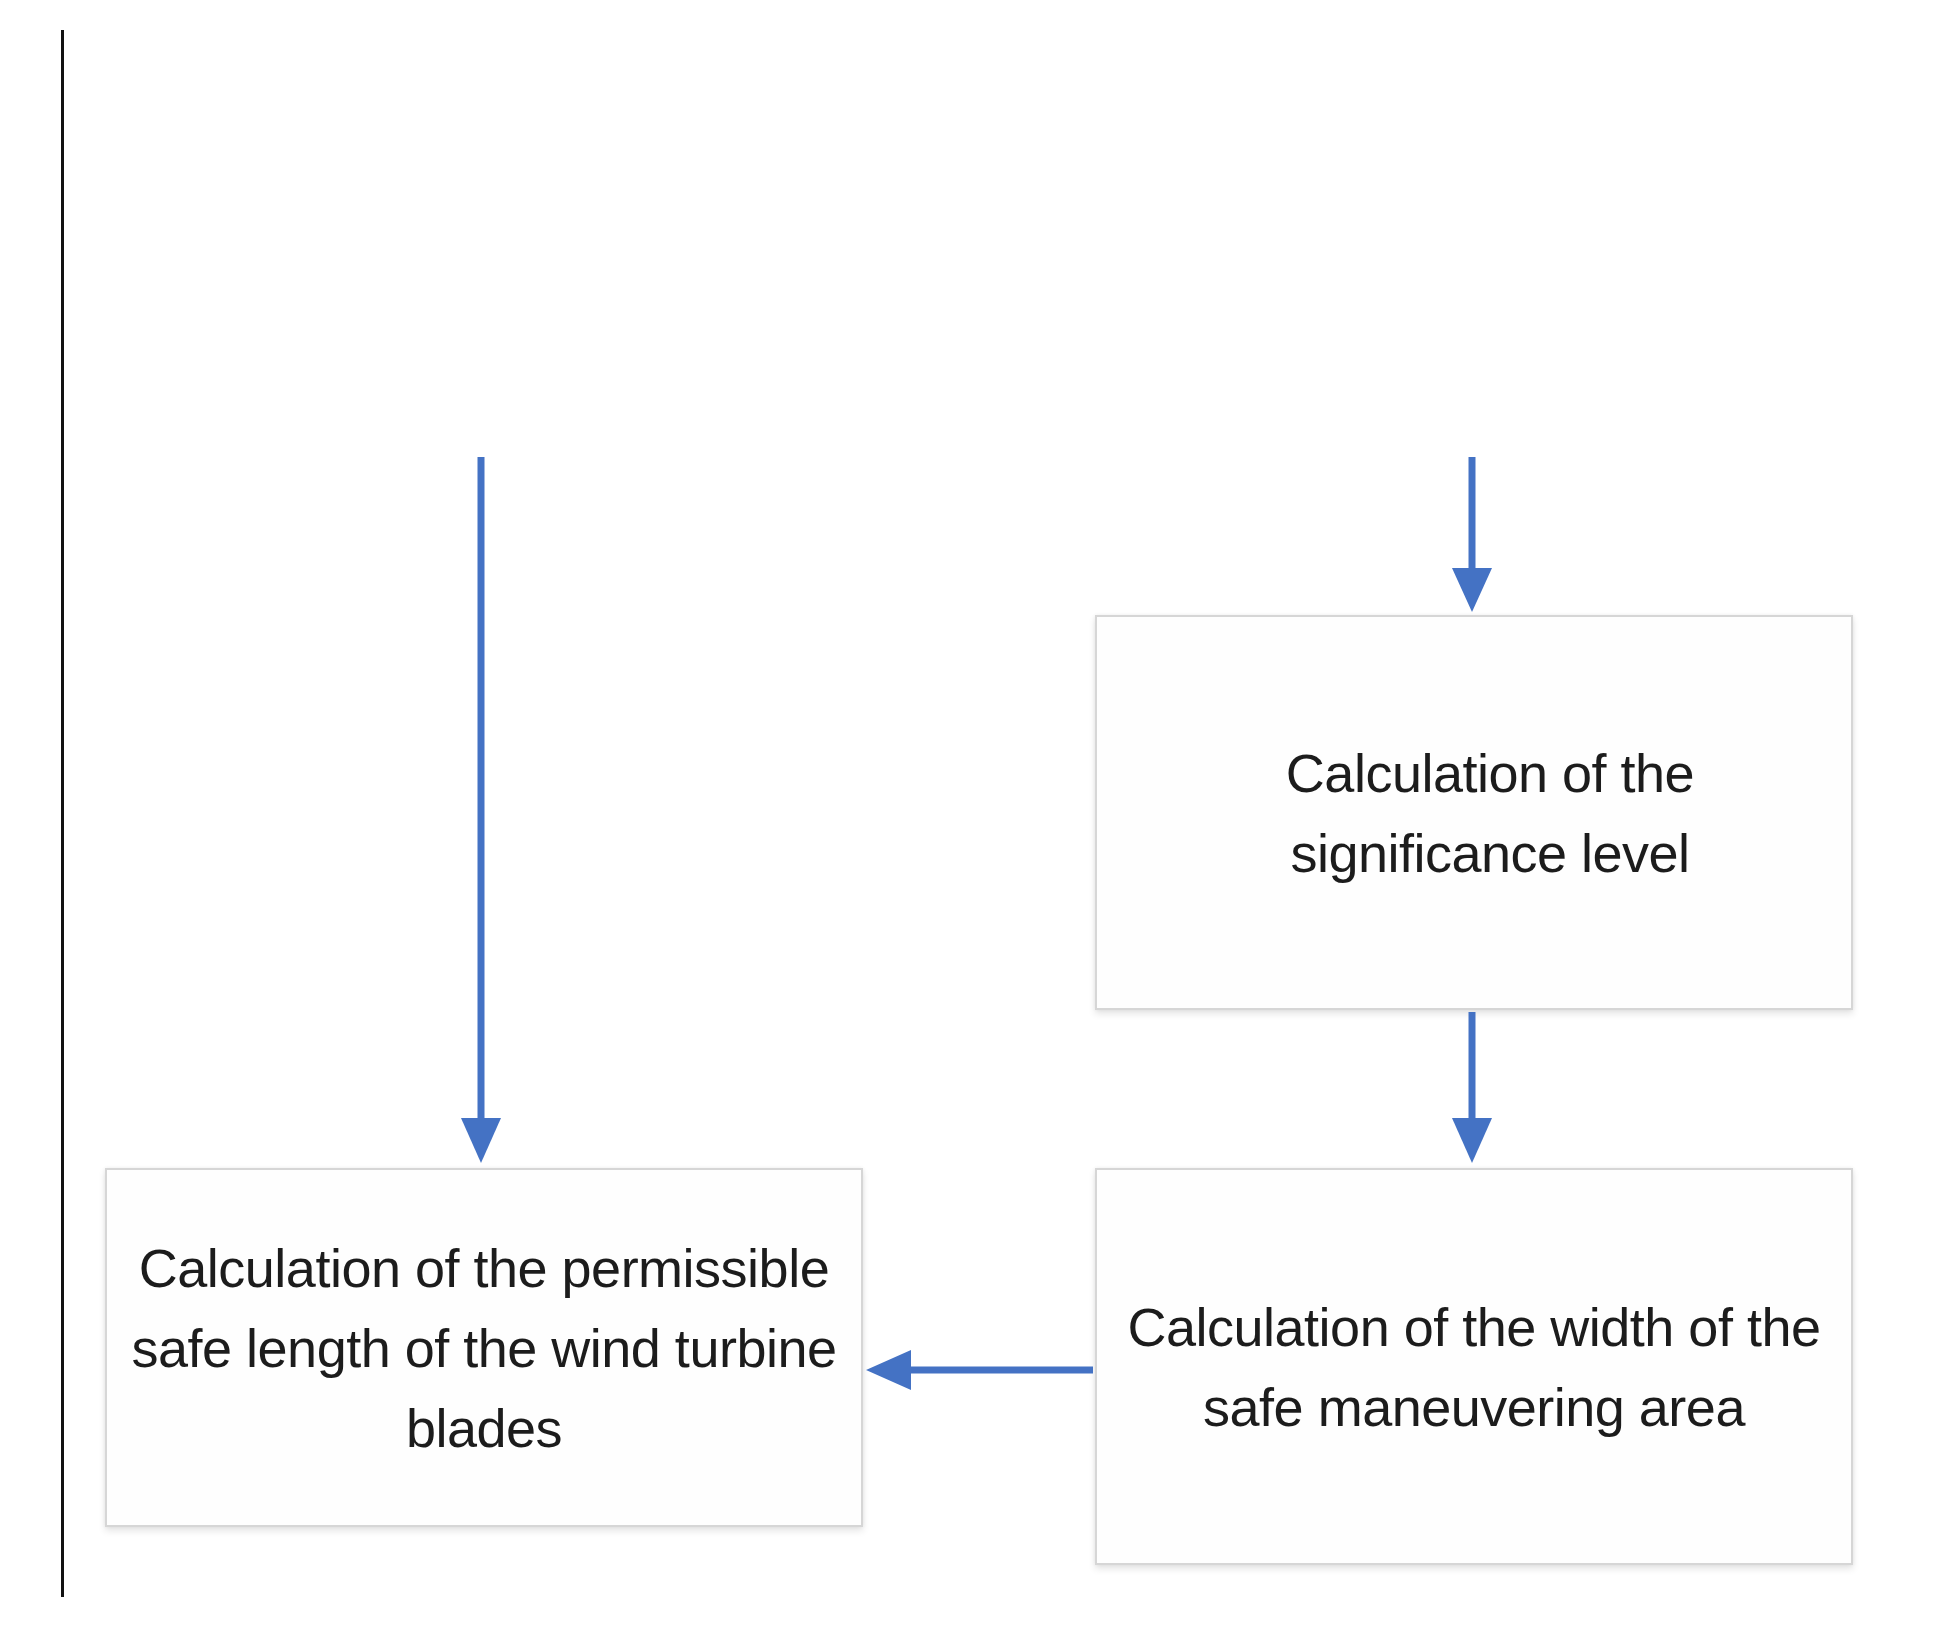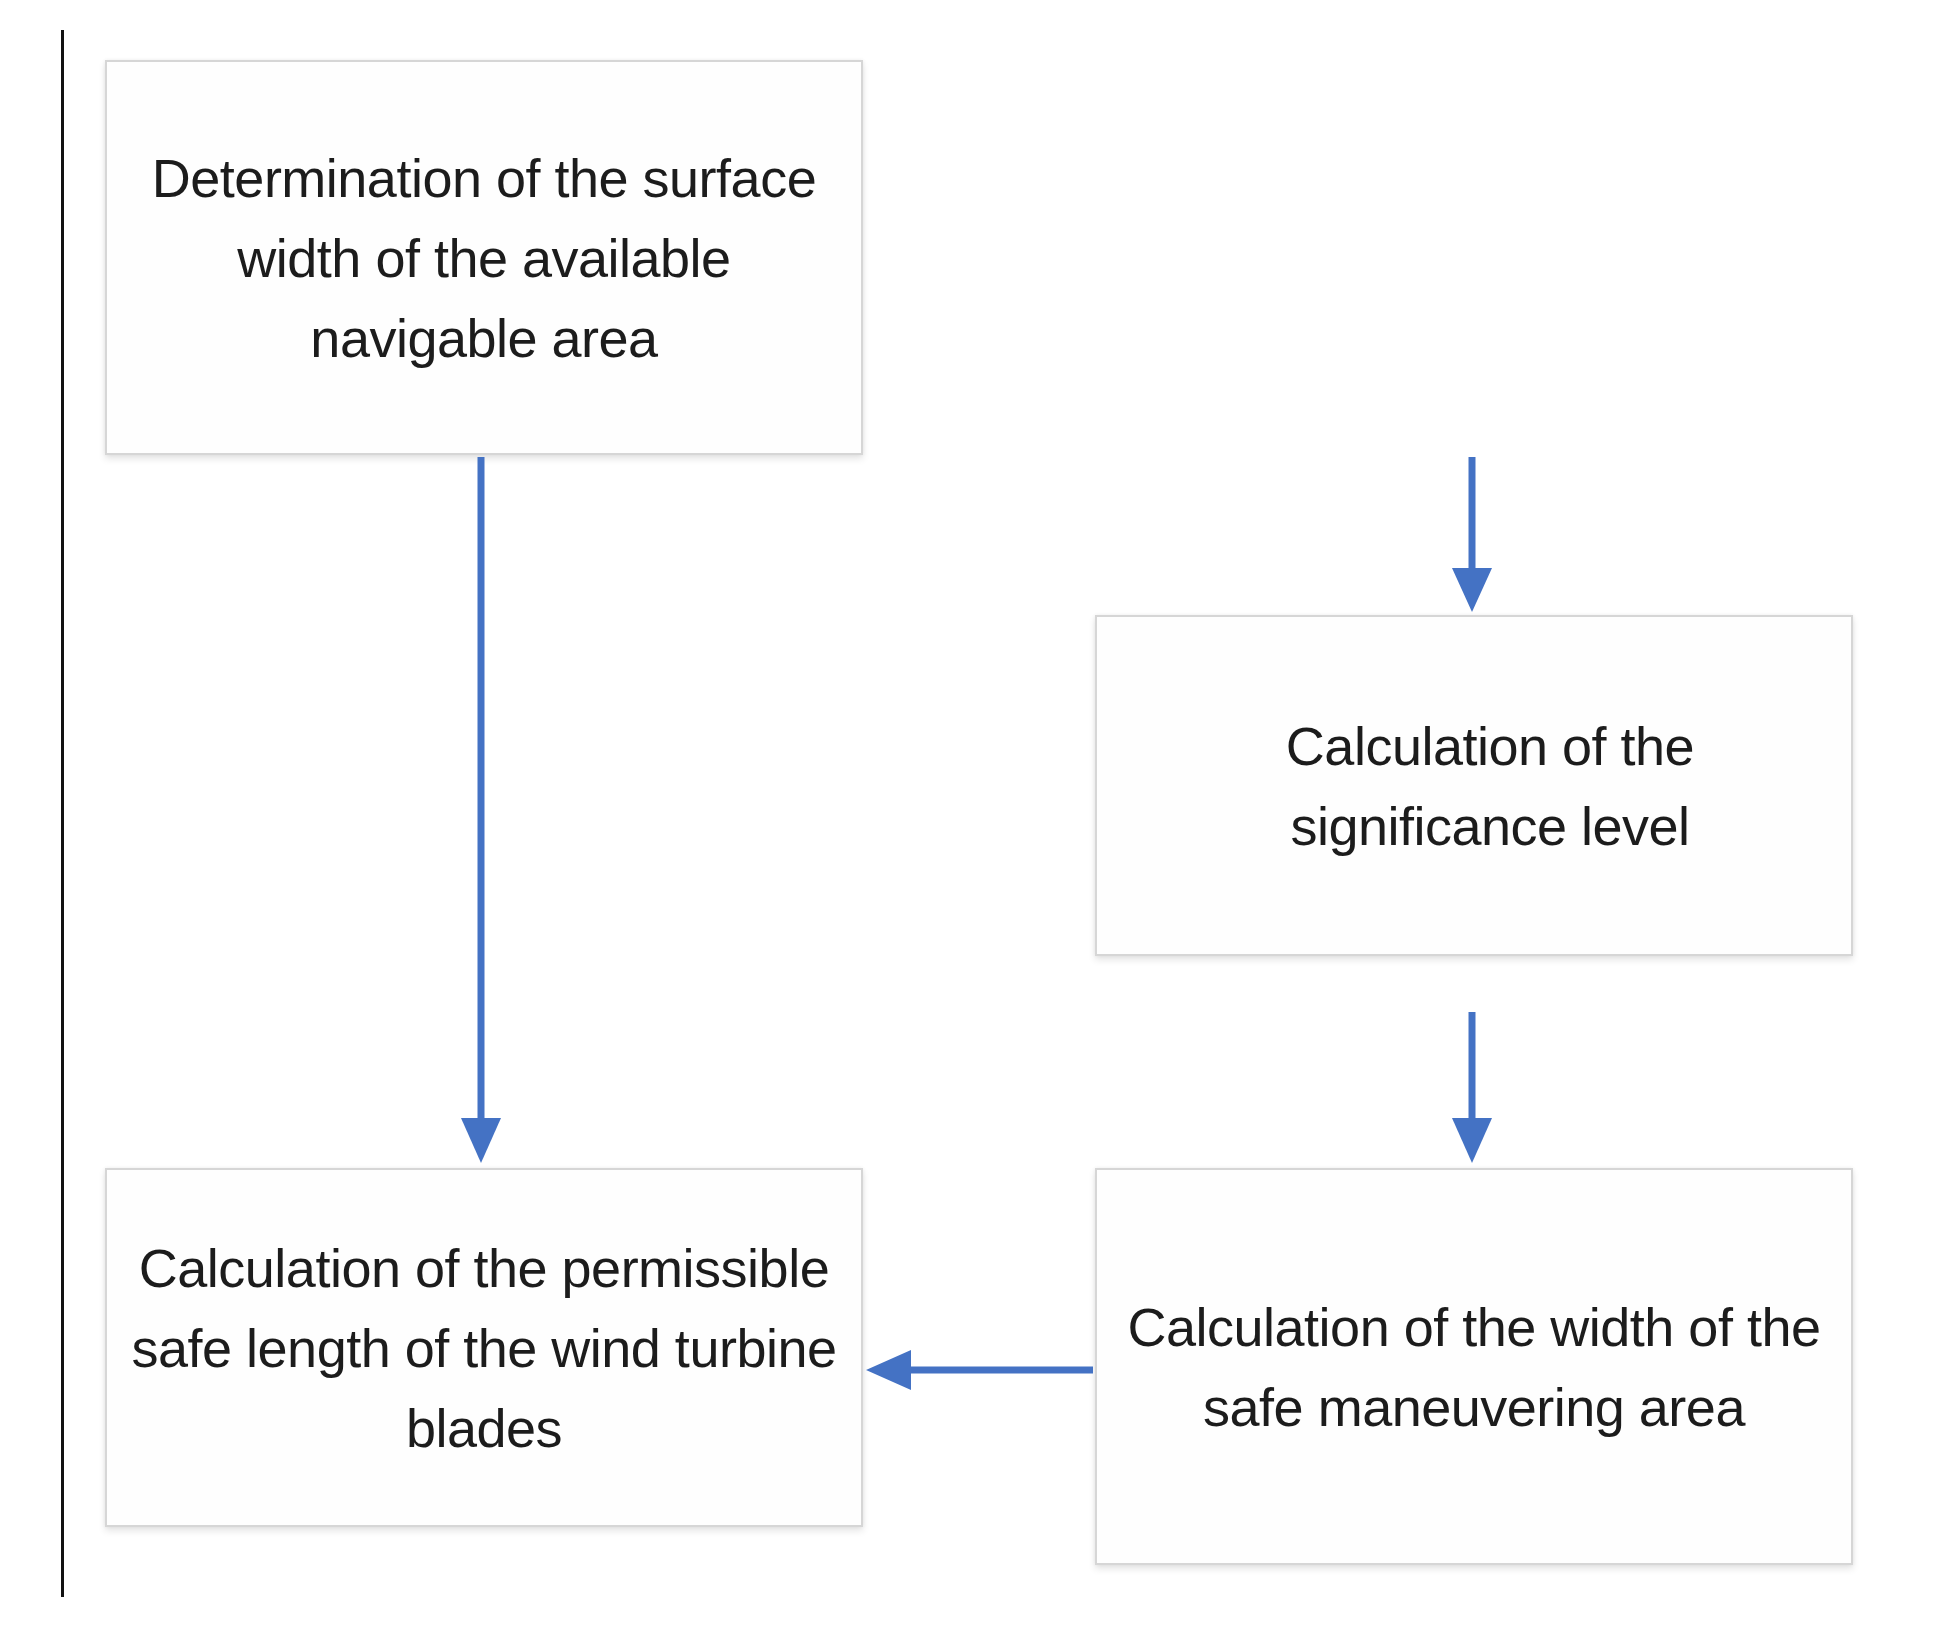--- a/index.html
+++ b/index.html
@@ -44,44 +44,41 @@
   }
   .node .label {
     font-size: 54px;
     line-height: 80px;
     color: var(--text);
     letter-spacing: -0.5px;
   }
 
   .n1 { left: 105px;  top: 60px;   width: 758px; height: 395px; }
   .n2 { left: 1095px; top: 60px;   width: 758px; height: 395px; }
-  .n3 { left: 1095px; top: 615px;  width: 758px; height: 341px; padding-left: 48px; }
+  .n3 { left: 1095px; top: 615px;  width: 758px; height: 395px; padding-left: 48px; }
   .n4 { left: 105px;  top: 1168px; width: 758px; height: 359px; }
   .n5 { left: 1095px; top: 1168px; width: 758px; height: 397px; }
 
   svg.arrows {
     position: absolute;
     left: 0; top: 0;
     width: 1937px;
     height: 1631px;
     pointer-events: none;
   }
   svg.arrows line   { stroke: var(--arrow); stroke-width: 7; }
   svg.arrows polygon{ fill: var(--arrow); }
 </style>
 </head>
 <body>
 
 <div class="canvas">
 
   <div class="left-rule"></div>
 
-  <div class="node n1">
-    <span class="label">Determination of the surface width of the available navigable area</span>
-  </div>
 
 
   <div class="node n3">
     <span class="label">Calculation of the significance level</span>
   </div>
 
   <div class="node n4">
     <span class="label">Calculation of the permissible safe length of the wind turbine blades</span>
   </div>
 

